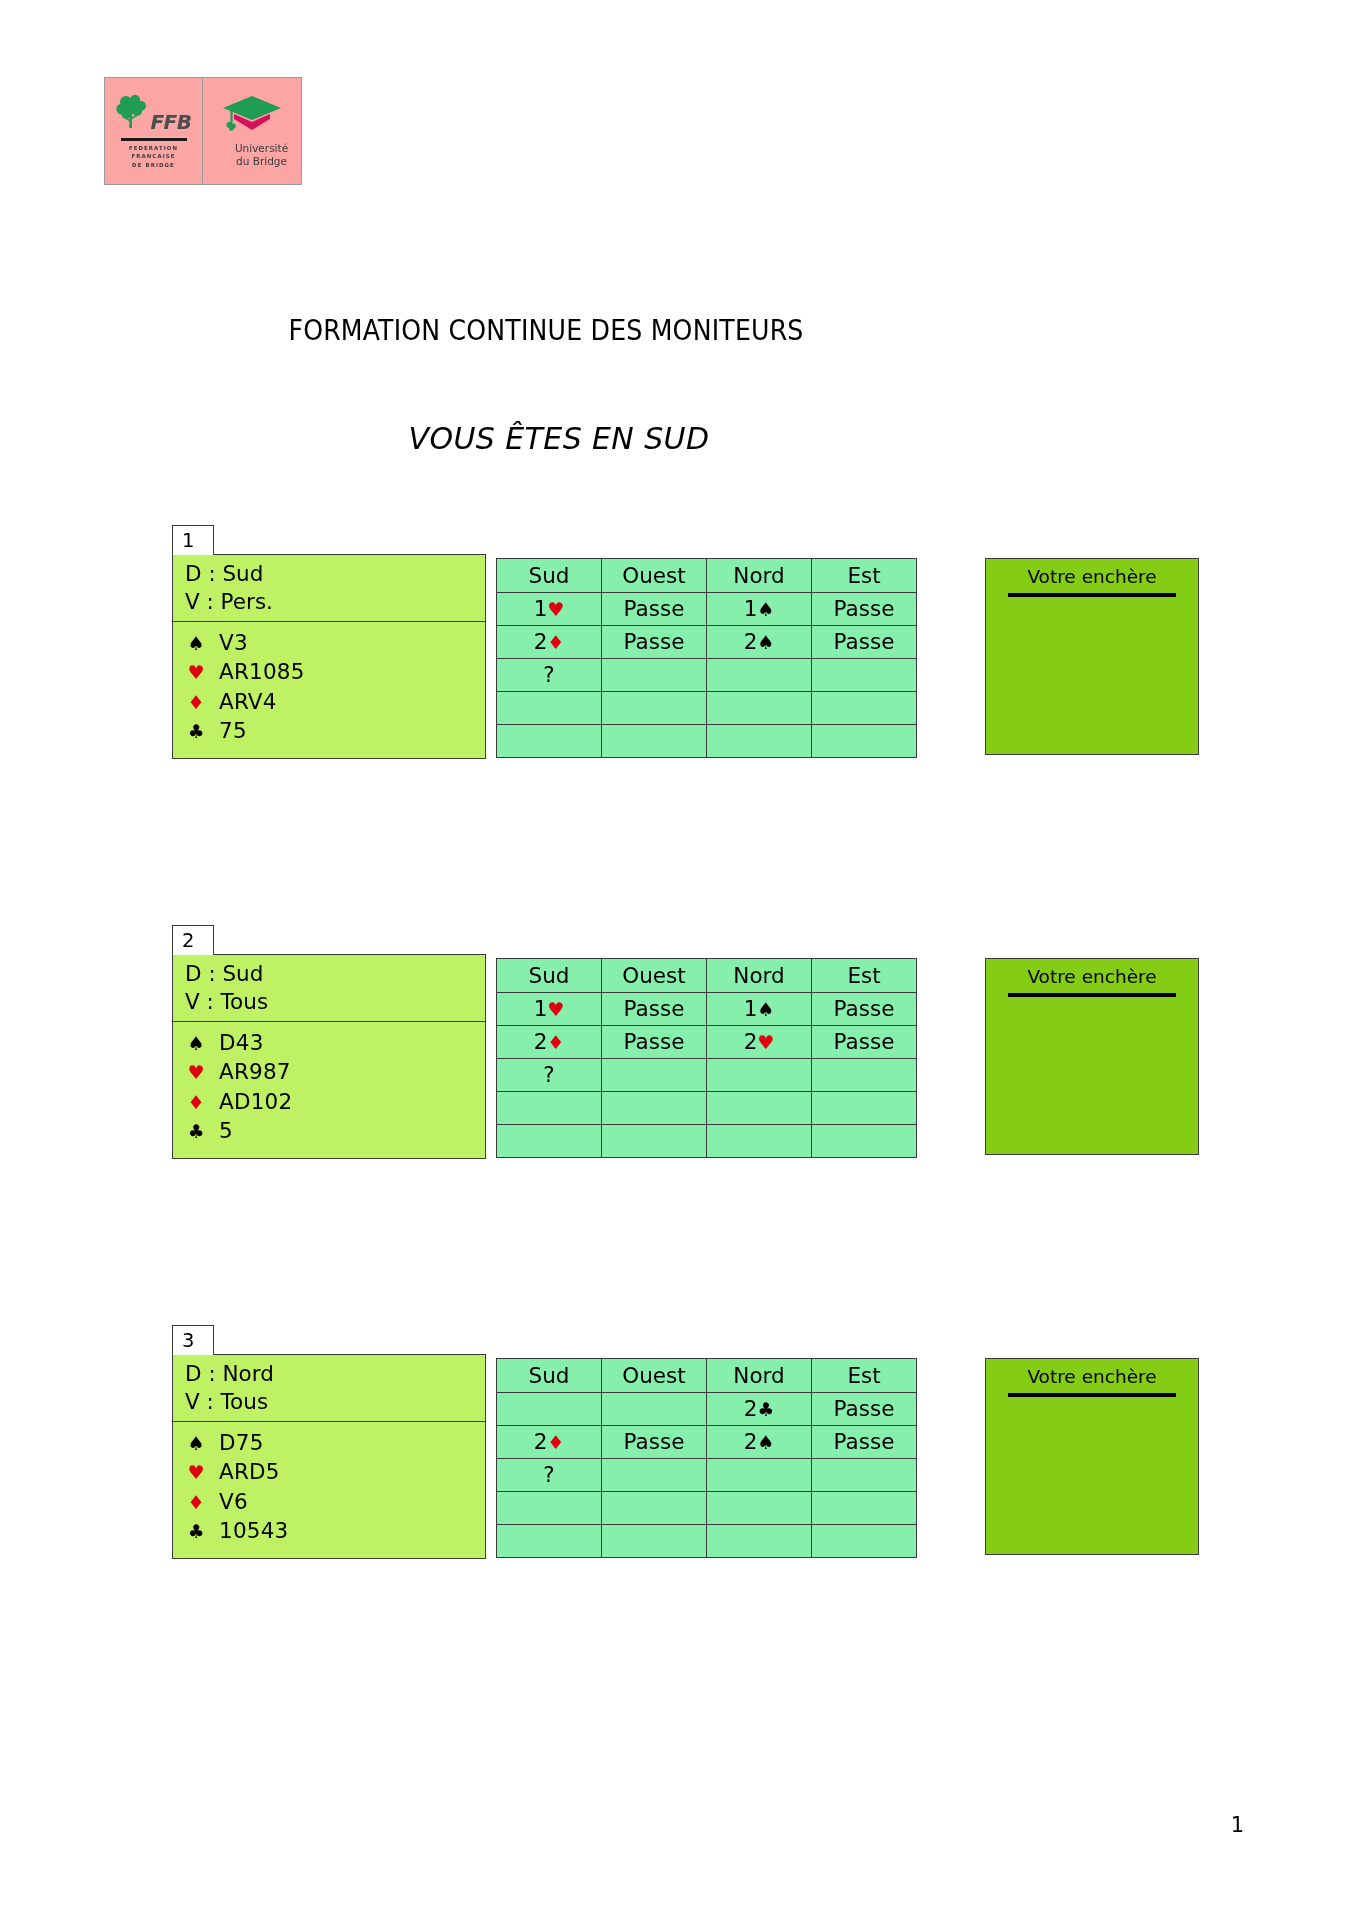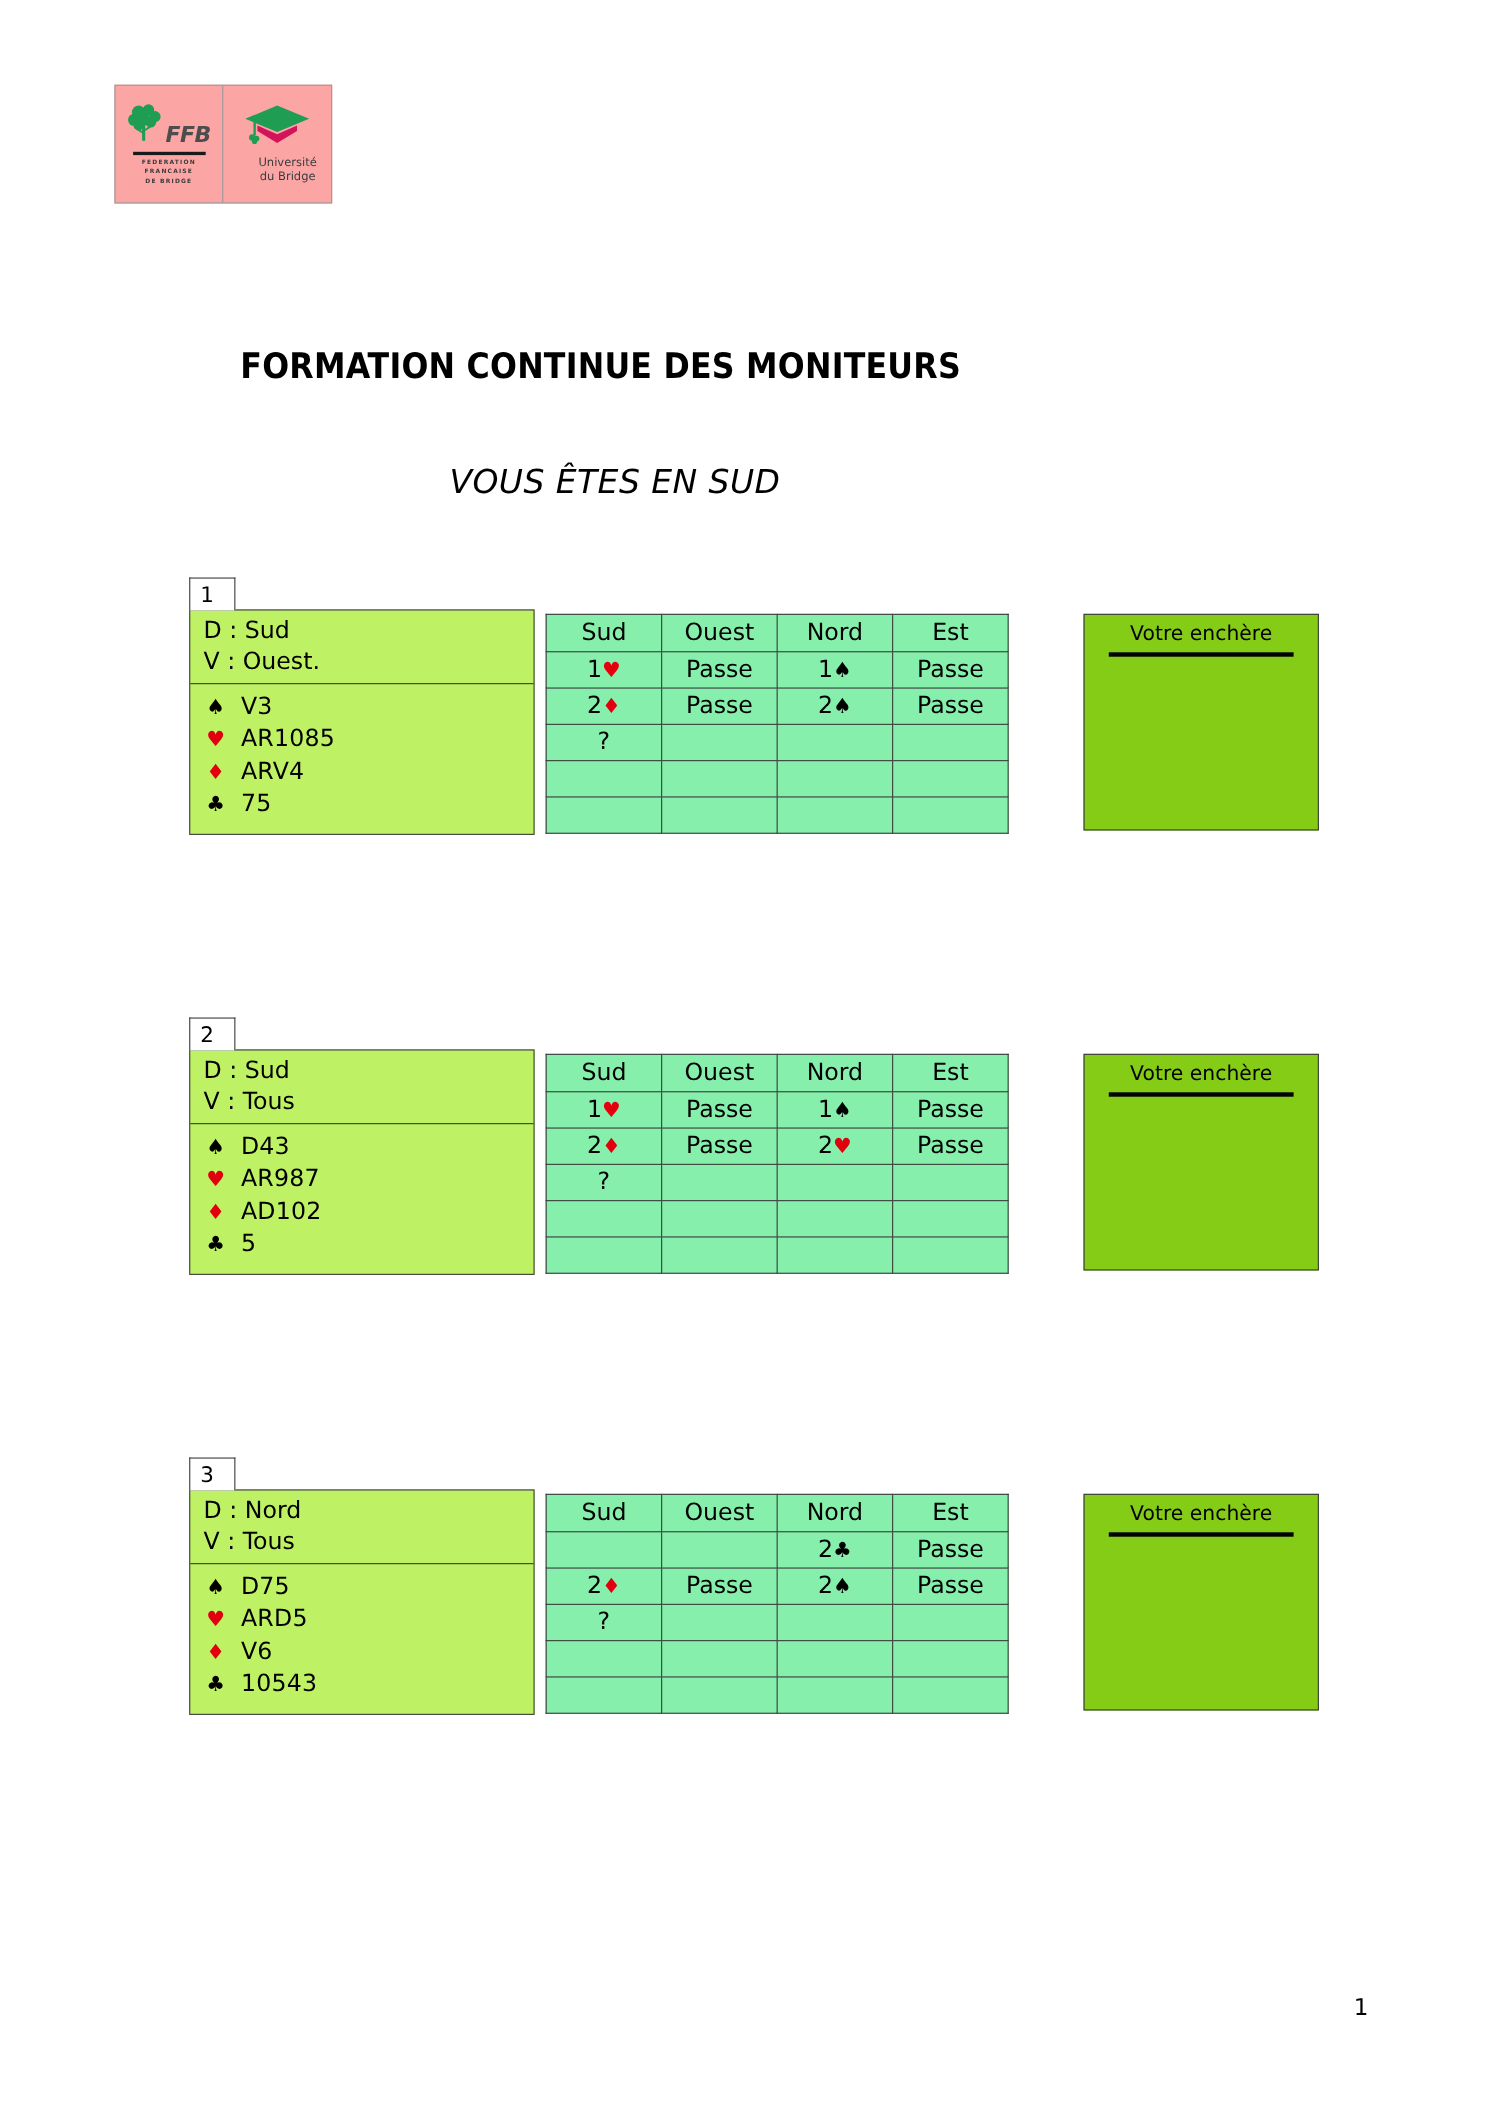--- a/index.html
+++ b/index.html
@@ -38,21 +38,21 @@
   .cap-wrap{height:46px;display:flex;align-items:center;justify-content:center;}
   .univ-sub{
     font-size:10.5px;color:#3c3c3c;line-height:1.18;text-align:center;
     margin-top:1px;font-weight:normal;margin-left:19px;
   }
 
   
   .title{
     position:absolute;left:0;top:313px;width:1092px;text-align:center;
     font-family:"DejaVu Sans Condensed","Liberation Sans Narrow","Liberation Sans",sans-serif;
-    font-weight:bold;font-size:32px;letter-spacing:0.2px;line-height:1.31;
+    font-weight:normal;font-size:28px;letter-spacing:0.2px;line-height:1.31;
     font-stretch:condensed;
   }
   .title .l2{display:block;}
   .subtitle{
     position:absolute;left:0;top:421px;width:1118px;text-align:center;
     font-style:italic;font-size:30px;letter-spacing:0.4px;font-weight:normal;
   }
 
   
   .problem{position:absolute;left:0;width:1357px;height:260px;}
@@ -175,21 +175,21 @@
   </div>
   <div class="subtitle">VOUS ÊTES EN SUD</div>
 
   <div id="problems-root">
       <div class="problem p1">
         <div class="hand-wrap">
           <div class="num-tab">1</div>
           <div class="hand-box">
             <div class="hand-meta">
               <div class="meta-line">D : Sud</div>
-              <div class="meta-line">V : Ouest.</div>
+              <div class="meta-line">V : Pers.</div>
             </div>
             <div class="hand-suits">
               <div class="suit-row">
                 <span class="suit-sym black">♠</span>
                 <span class="suit-cards">V3</span>
               </div>
               <div class="suit-row">
                 <span class="suit-sym red">♥</span>
                 <span class="suit-cards">AR1085</span>
               </div>

